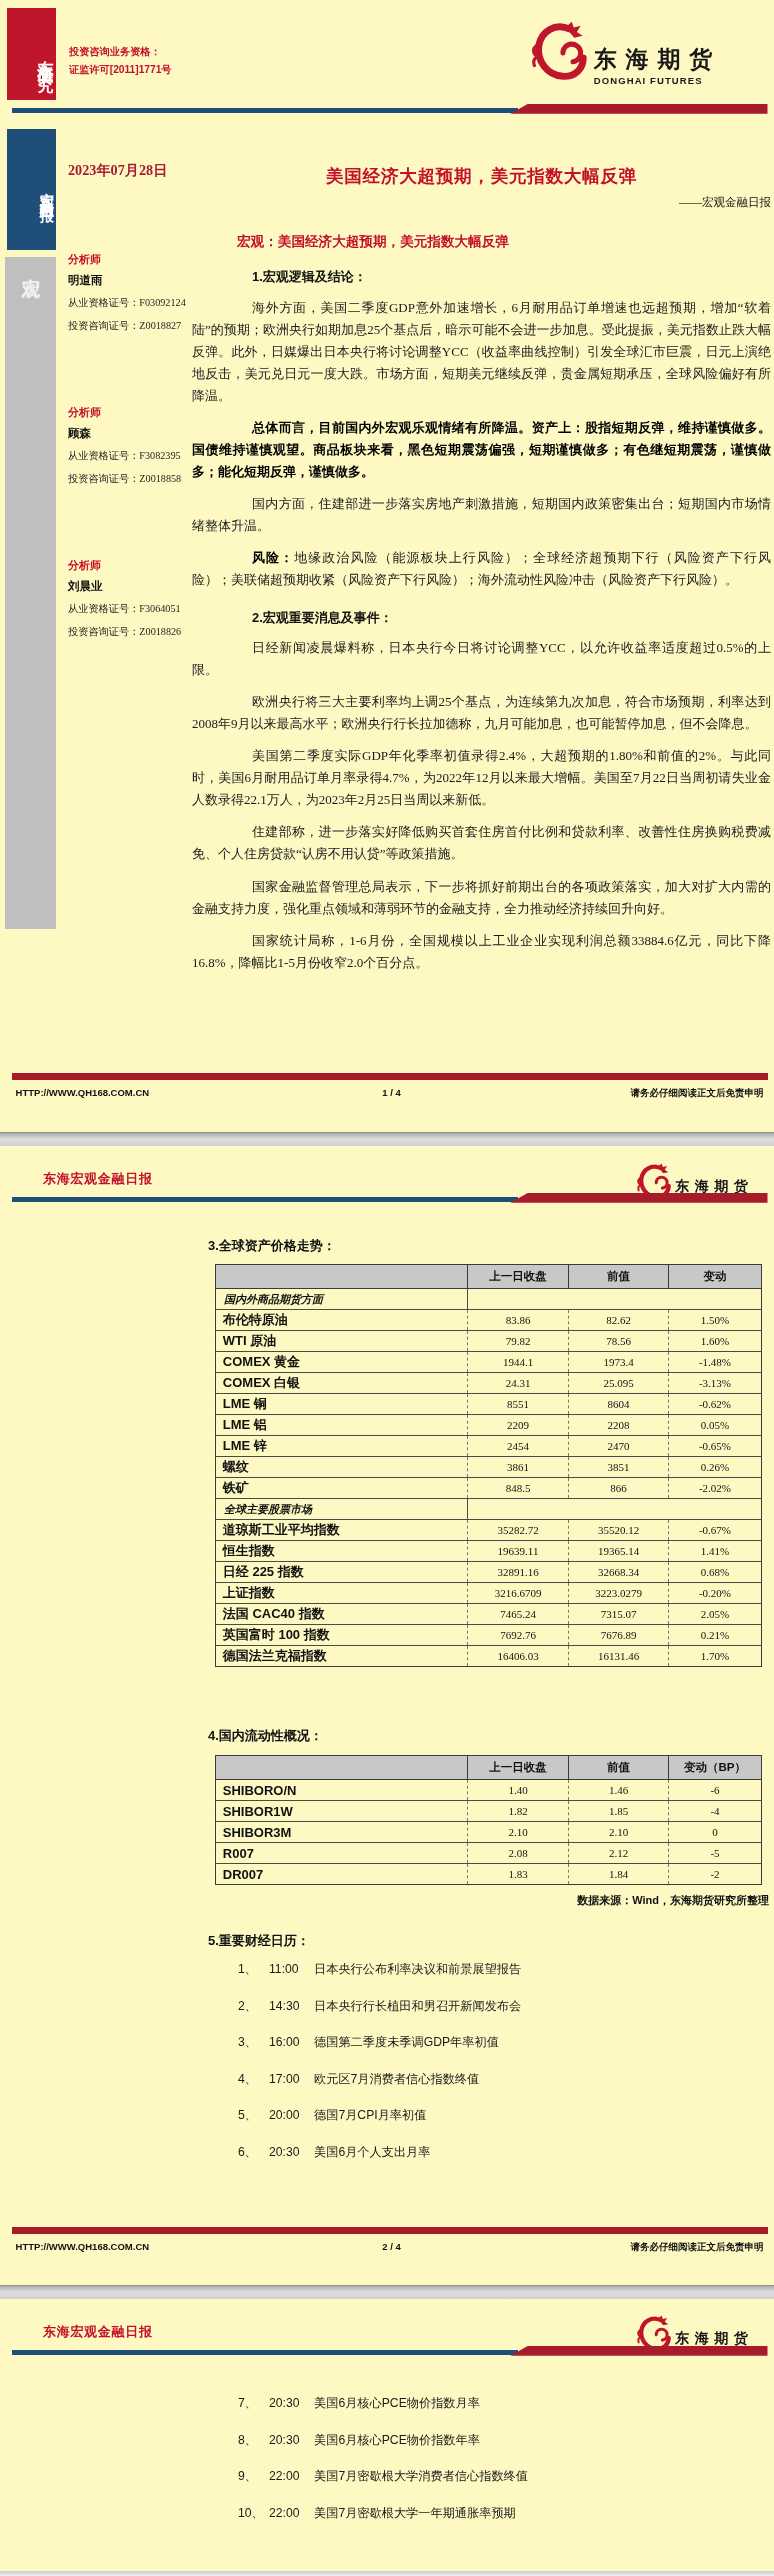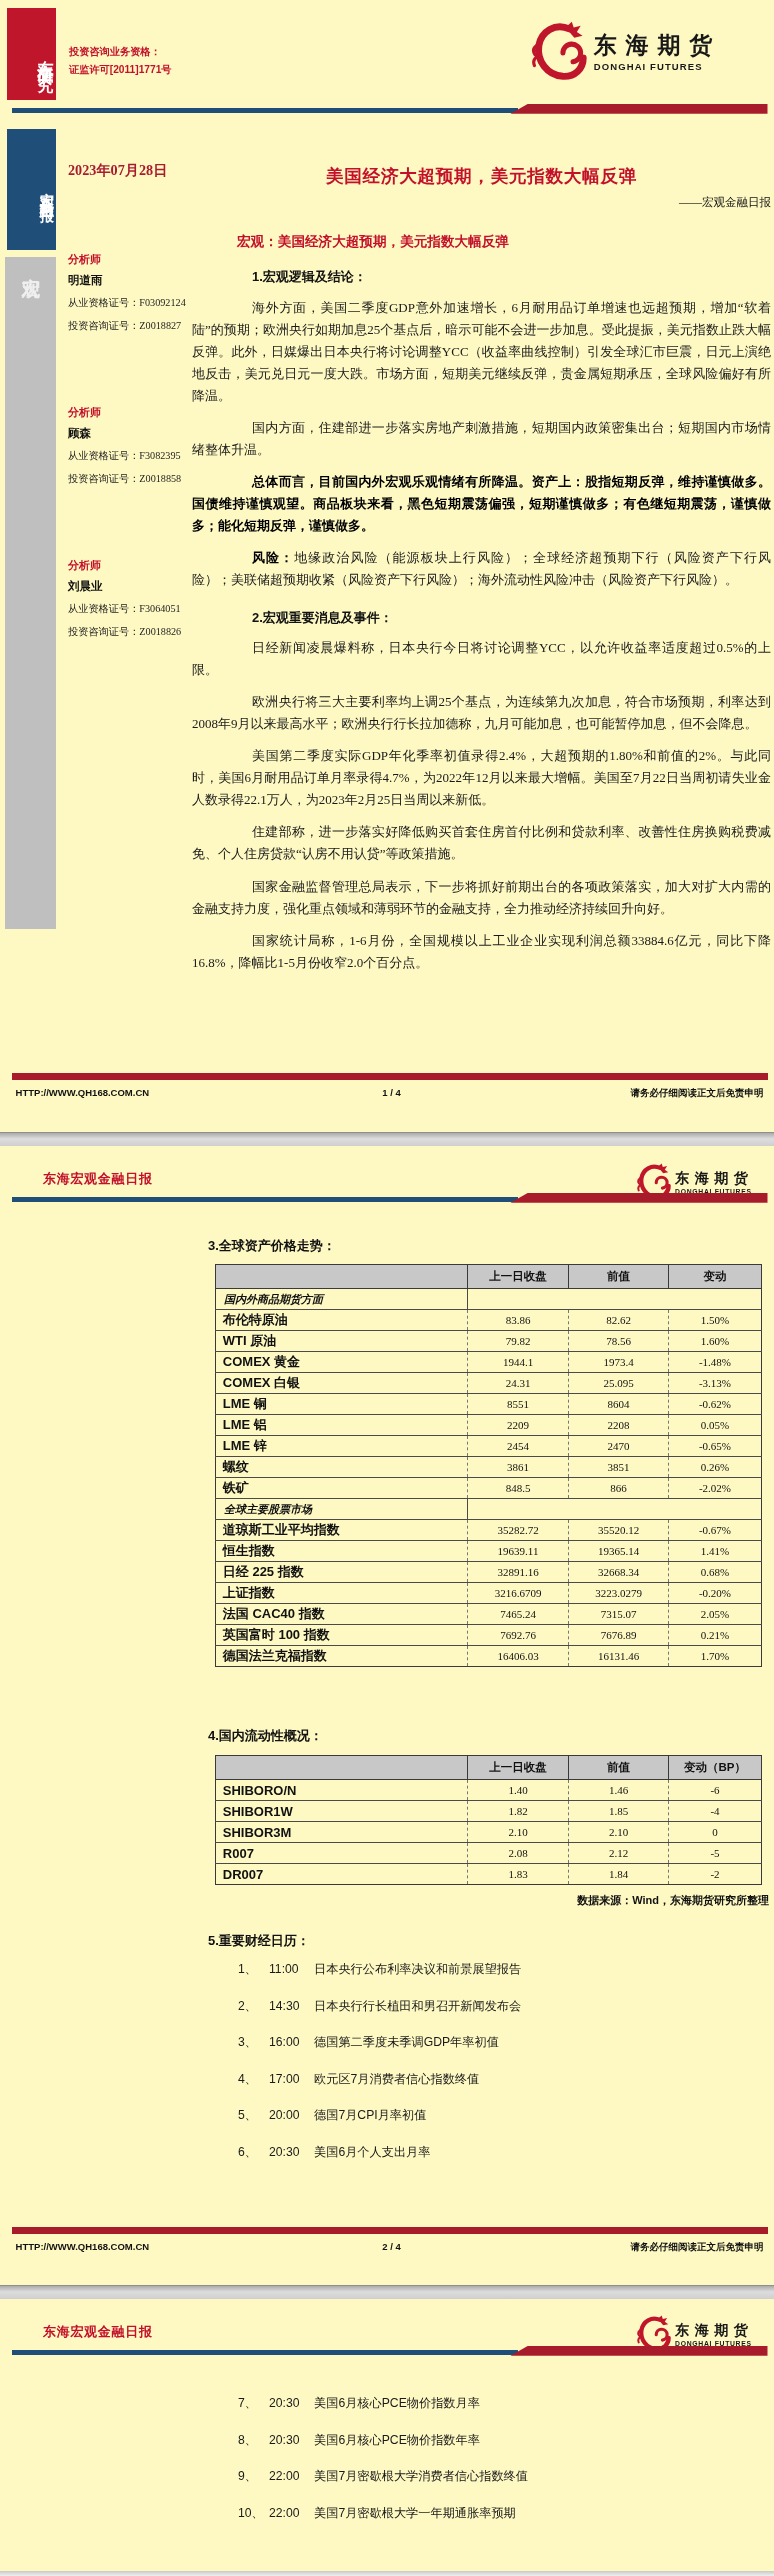--- a/index.html
+++ b/index.html
@@ -25,21 +25,21 @@
   .gray-box .vtxt{position:absolute;top:5.4px;left:50%;transform:translateX(-50%);
                   writing-mode:vertical-rl;text-orientation:upright;color:#EFEFEF;
                   font-family:"Liberation Sans","DejaVu Sans",sans-serif;
                   font-size:18.3px;font-weight:bold;letter-spacing:4.7px;}
 
   .qual{left:69px;top:43px;font-family:"Liberation Sans","DejaVu Sans",sans-serif;
         font-weight:bold;font-size:10.2px;color:var(--text-red);line-height:18.3px;}
   .date{left:68px;top:161px;font-weight:bold;font-size:14.2px;color:#A81C30;}
 
   
-  .logo{display:flex;align-items:center;}
+  .logo{display:flex;align-items:flex-end;}
   .logo-text{display:flex;flex-direction:column;justify-content:center;}
   .logo-cn{font-weight:bold;color:#181818;white-space:nowrap;}
   .logo-en{font-family:"Liberation Sans","DejaVu Sans",sans-serif;font-weight:bold;color:#181818;white-space:nowrap;}
   .logo1{left:530px;top:16.3px;gap:6.8px;}
   .logo1 .logo-cn{font-size:23px;letter-spacing:8.8px;}
   .logo1 .logo-en{font-size:9.5px;letter-spacing:1.1px;}
   .logo-sm{gap:4.1px;}
   .logo-sm .logo-cn{font-size:14.2px;letter-spacing:5.4px;}
   .logo-sm .logo-en{font-size:6.8px;letter-spacing:0.7px;}
   .logo2{left:636px;top:1160px;}
@@ -184,22 +184,22 @@
         <div class="an-cert">投资咨询证号：Z0018826</div>
       </div>
     </div>
 
   <div class="abs content1">
     <div class="doc-title">美国经济大超预期，美元指数大幅反弹</div>
     <div class="doc-subtitle">——宏观金融日报</div>
     <div class="section-head">宏观：美国经济大超预期，美元指数大幅反弹</div>
     <div class="hnum">1.宏观逻辑及结论：</div>
     <p class="para">海外方面，美国二季度GDP意外加速增长，6月耐用品订单增速也远超预期，增加“软着陆”的预期；欧洲央行如期加息25个基点后，暗示可能不会进一步加息。受此提振，美元指数止跌大幅反弹。此外，日媒爆出日本央行将讨论调整YCC（收益率曲线控制）引发全球汇市巨震，日元上演绝地反击，美元兑日元一度大跌。市场方面，短期美元继续反弹，贵金属短期承压，全球风险偏好有所降温。</p>
+    <p class="para para-bold">总体而言，目前国内外宏观乐观情绪有所降温。资产上：股指短期反弹，维持谨慎做多。国债维持谨慎观望。商品板块来看，黑色短期震荡偏强，短期谨慎做多；有色继短期震荡，谨慎做多；能化短期反弹，谨慎做多。</p>
     <p class="para">国内方面，住建部进一步落实房地产刺激措施，短期国内政策密集出台；短期国内市场情绪整体升温。</p>
-    <p class="para para-bold">总体而言，目前国内外宏观乐观情绪有所降温。资产上：股指短期反弹，维持谨慎做多。国债维持谨慎观望。商品板块来看，黑色短期震荡偏强，短期谨慎做多；有色继短期震荡，谨慎做多；能化短期反弹，谨慎做多。</p>
     <p class="para"><span class="risk-label">风险：</span><span>地缘政治风险（能源板块上行风险）；全球经济超预期下行（风险资产下行风险）；美联储超预期收紧（风险资产下行风险）；海外流动性风险冲击（风险资产下行风险）。</span></p>
     <div class="hnum">2.宏观重要消息及事件：</div>
     <div>
         <p class="para">日经新闻凌晨爆料称，日本央行今日将讨论调整YCC，以允许收益率适度超过0.5%的上限。</p>
         <p class="para">欧洲央行将三大主要利率均上调25个基点，为连续第九次加息，符合市场预期，利率达到2008年9月以来最高水平；欧洲央行行长拉加德称，九月可能加息，也可能暂停加息，但不会降息。</p>
         <p class="para">美国第二季度实际GDP年化季率初值录得2.4%，大超预期的1.80%和前值的2%。与此同时，美国6月耐用品订单月率录得4.7%，为2022年12月以来最大增幅。美国至7月22日当周初请失业金人数录得22.1万人，为2023年2月25日当周以来新低。</p>
         <p class="para">住建部称，进一步落实好降低购买首套住房首付比例和贷款利率、改善性住房换购税费减免、个人住房贷款“认房不用认贷”等政策措施。</p>
         <p class="para">国家金融监督管理总局表示，下一步将抓好前期出台的各项政策落实，加大对扩大内需的金融支持力度，强化重点领域和薄弱环节的金融支持，全力推动经济持续回升向好。</p>
         <p class="para">国家统计局称，1-6月份，全国规模以上工业企业实现利润总额33884.6亿元，同比下降16.8%，降幅比1-5月份收窄2.0个百分点。</p>
       </div>

